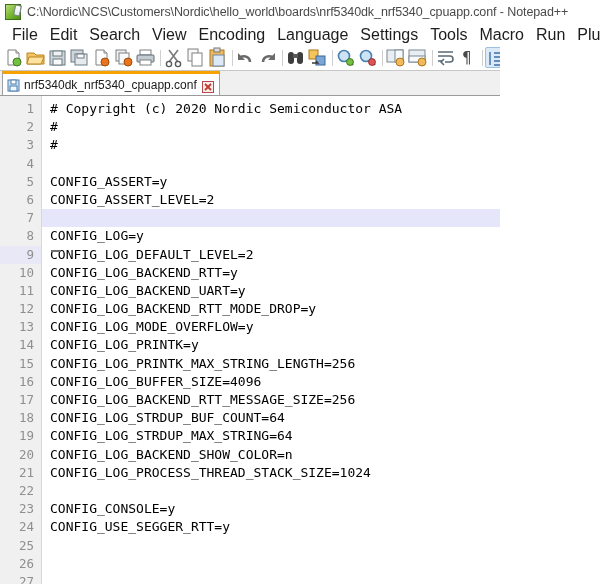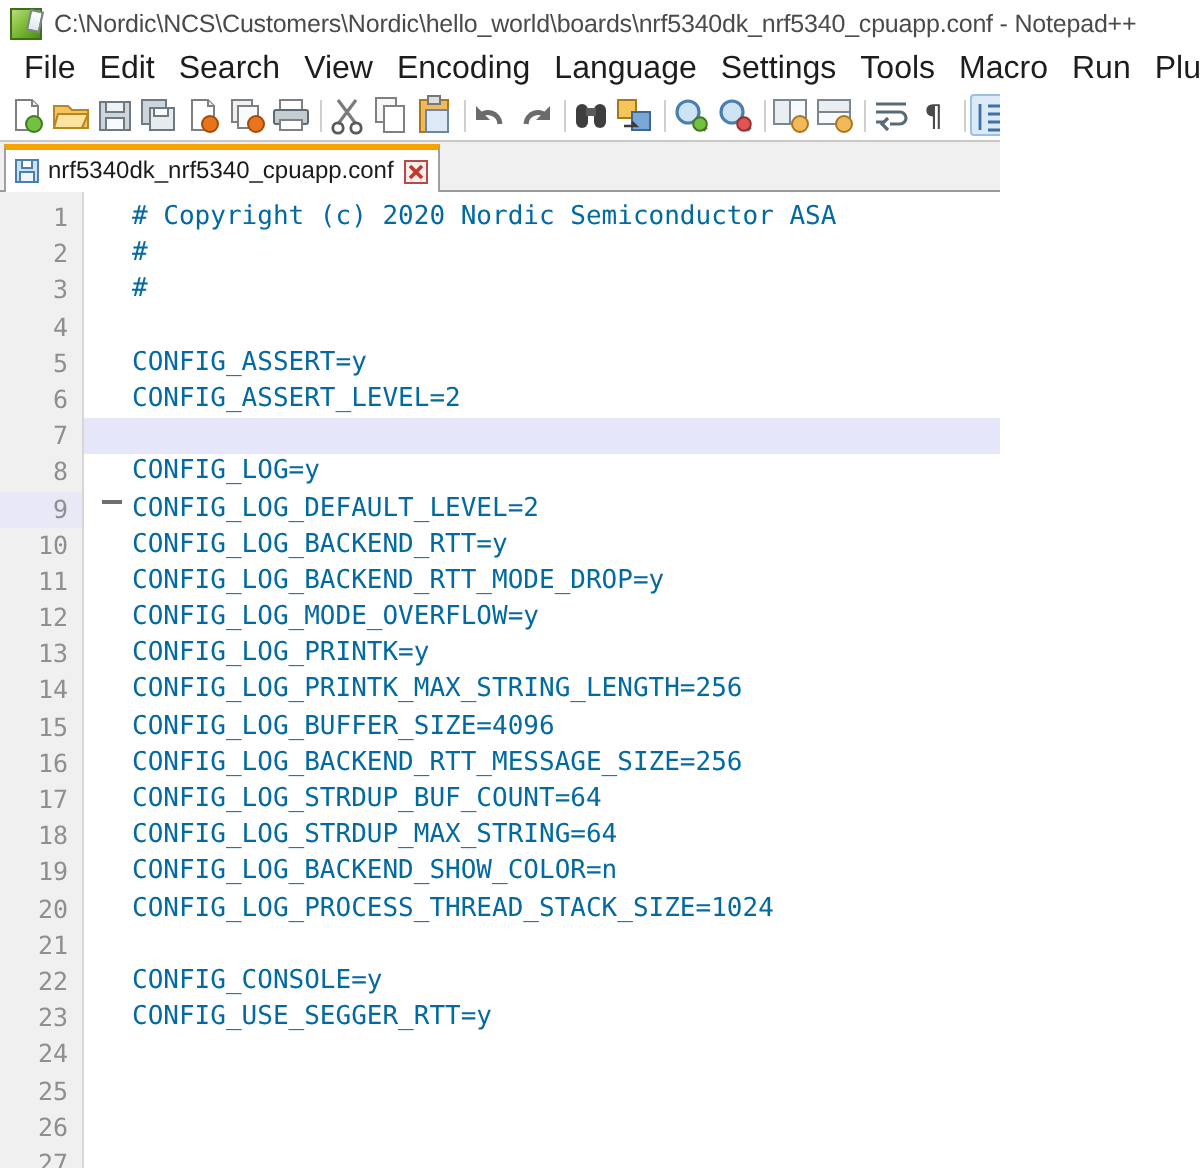--- a/index.html
+++ b/index.html
@@ -94,21 +94,21 @@
     width: 1px; height: 16px; background: #cfcfcf;
   }
   .tb-btn svg { display: block; width: 21px; height: 21px; }
 
   
   .tabbar {
     height: 26px;
     background: #f0f0f0;
     border-top: 1px solid #c8c8c8;
     border-bottom: 1px solid #9a9a9a;
-    display: flex; align-items: center;
+    display: flex; align-items: flex-end;
     flex: 0 0 26px;
     padding-left: 2px;
   }
   .tab {
     height: 24px;
     background: #ffffff;
     border: 1px solid #a0a0a0;
     border-top: 3px solid #f6a300;
     border-bottom: none;
     display: flex; align-items: center;
@@ -162,23 +162,23 @@
     flex: 1 1 auto;
     padding-top: 4px;
     position: relative;
     background: #ffffff;
   }
   .code .cl {
     height: 18.2px;
     line-height: 18.2px;
     font-family: "DejaVu Sans Mono", monospace;
     font-size: 13px;
-    color: #0369a1;
+    color: #000000;
     white-space: pre;
-    padding-left: 24px;
+    padding-left: 8px;
   }
   .code .cl.current { background: #e6e6fa; }
   .gutter .ln.current { background: #e8e8f6; }
   .caret {
     position: absolute;
     width: 10px; height: 2px;
     background: #6f6f6f;
     left: 9px;
   }
 </style>
@@ -479,20 +479,21 @@
       <div class="cl"># Copyright (c) 2020 Nordic Semiconductor ASA</div>
       <div class="cl">#</div>
       <div class="cl">#</div>
       <div class="cl"></div>
       <div class="cl">CONFIG_ASSERT=y</div>
       <div class="cl">CONFIG_ASSERT_LEVEL=2</div>
       <div class="cl current"></div>
       <div class="cl">CONFIG_LOG=y</div>
       <div class="cl">CONFIG_LOG_DEFAULT_LEVEL=2</div>
       <div class="cl">CONFIG_LOG_BACKEND_RTT=y</div>
+      <div class="cl">CONFIG_LOG_BACKEND_UART=y</div>
       <div class="cl">CONFIG_LOG_BACKEND_RTT_MODE_DROP=y</div>
       <div class="cl">CONFIG_LOG_MODE_OVERFLOW=y</div>
       <div class="cl">CONFIG_LOG_PRINTK=y</div>
       <div class="cl">CONFIG_LOG_PRINTK_MAX_STRING_LENGTH=256</div>
       <div class="cl">CONFIG_LOG_BUFFER_SIZE=4096</div>
       <div class="cl">CONFIG_LOG_BACKEND_RTT_MESSAGE_SIZE=256</div>
       <div class="cl">CONFIG_LOG_STRDUP_BUF_COUNT=64</div>
       <div class="cl">CONFIG_LOG_STRDUP_MAX_STRING=64</div>
       <div class="cl">CONFIG_LOG_BACKEND_SHOW_COLOR=n</div>
       <div class="cl">CONFIG_LOG_PROCESS_THREAD_STACK_SIZE=1024</div>

